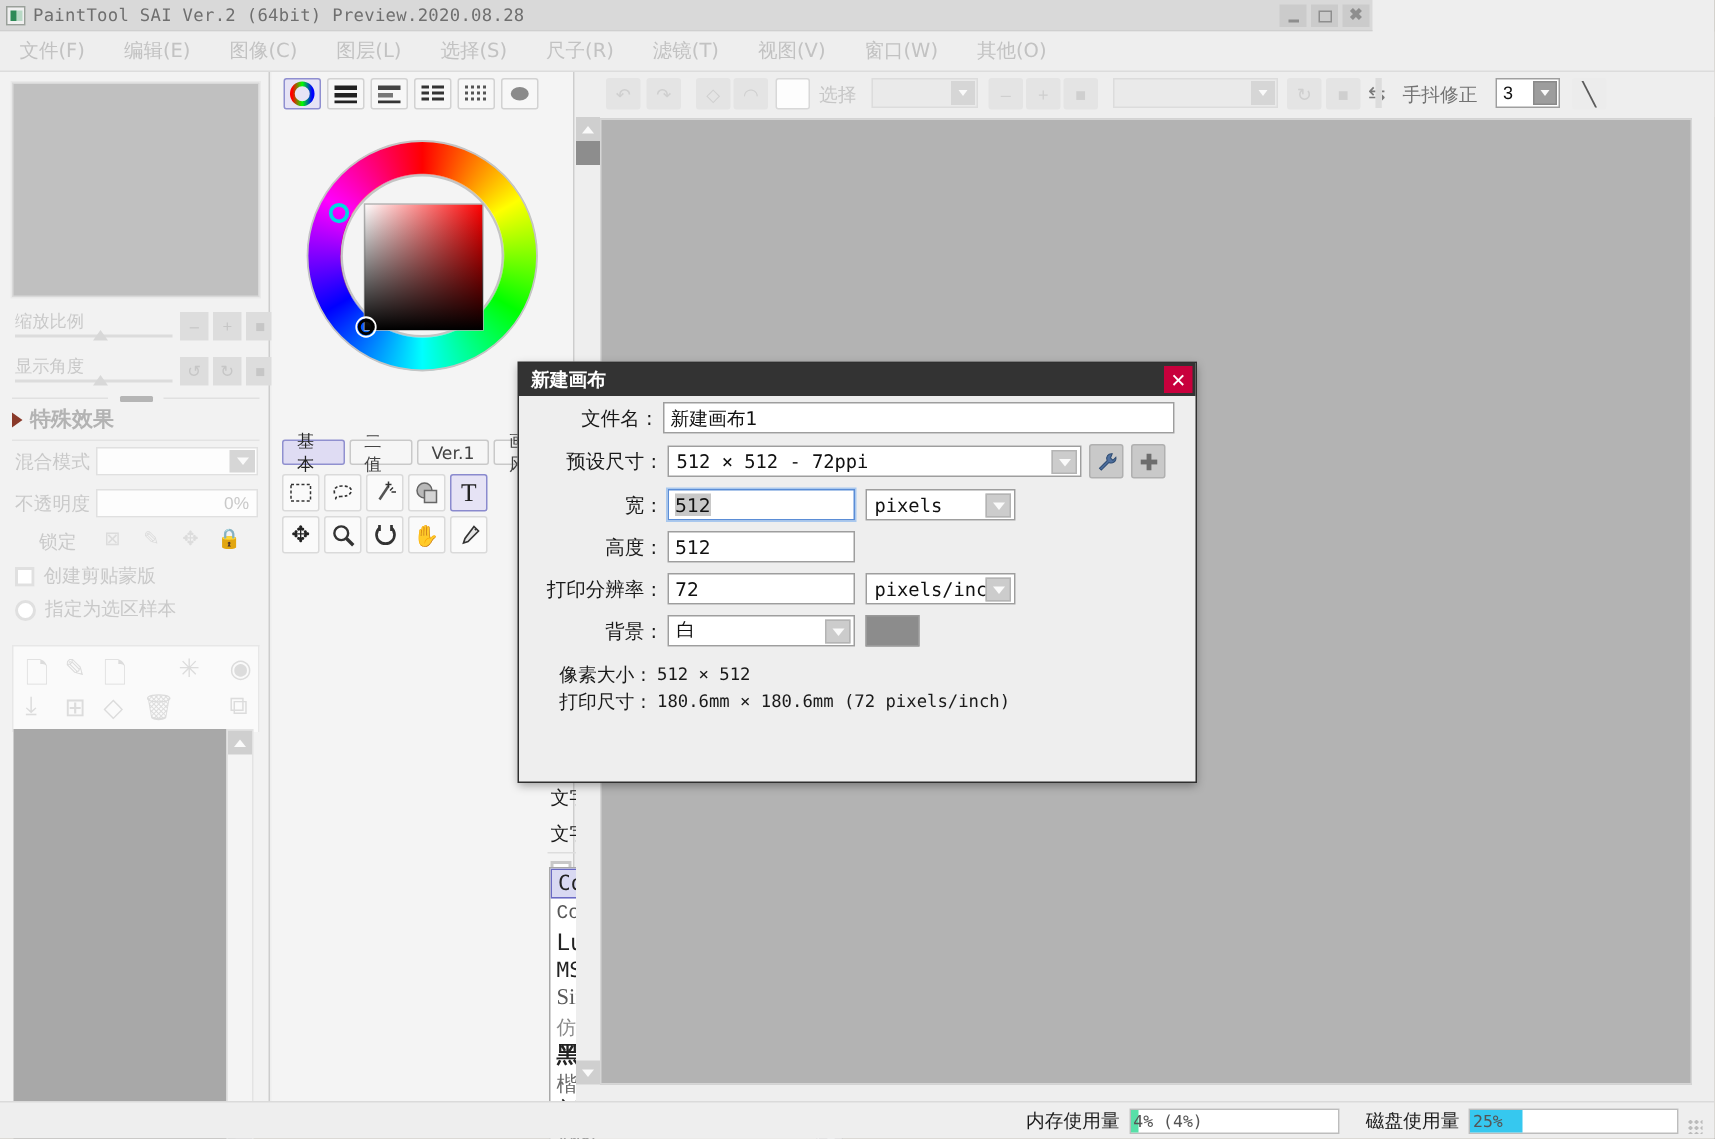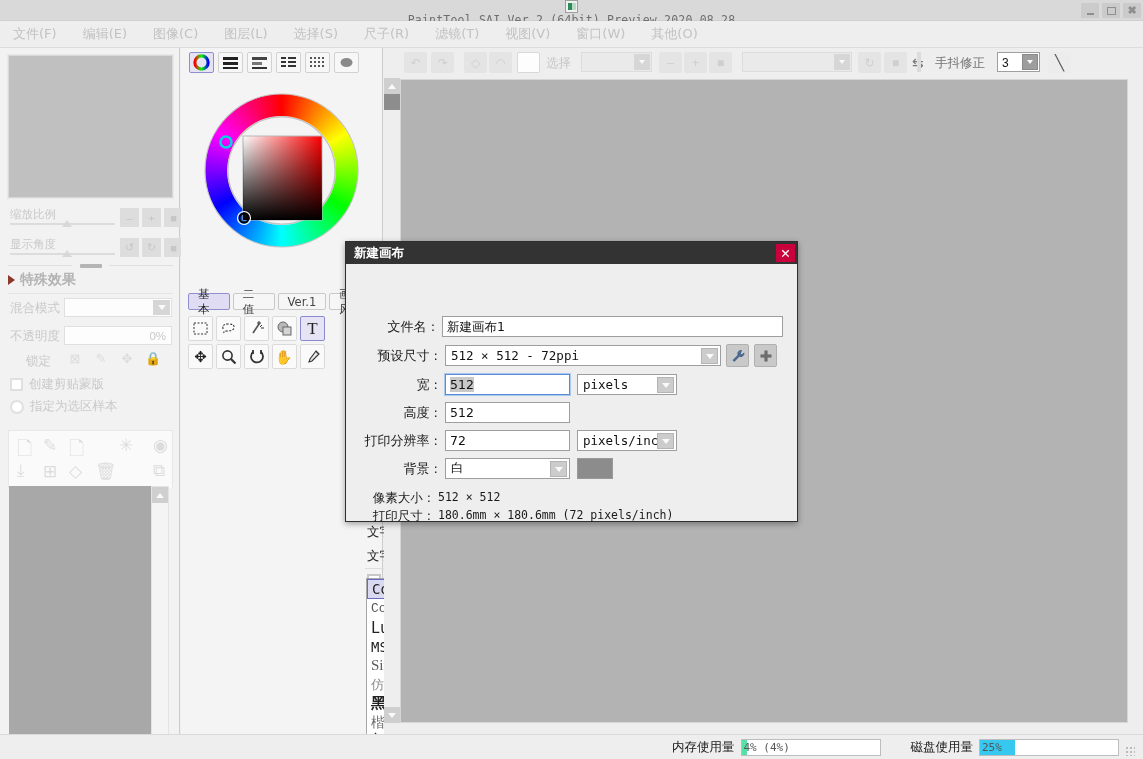--- a/index.html
+++ b/index.html
@@ -10,25 +10,24 @@
     overflow: hidden;
   }
   #app {
     position: relative;
     width: 1143px; height: 759px;
     background: #eeeeee;
   }
 
   
   .titlebar {
-    position: absolute; left: 0; top: 0; width: 1143px; height: 21px;
+    position: absolute; left: 0; top: 0; width: 915px; height: 21px;
     background: #d9d9d9;
     display: flex; align-items: center;
     border-bottom: 1px solid #cfcfcf;
-    flex-direction: column;
   }
   .title-icon {
     width: 13px; height: 13px; margin-left: 4px; margin-right: 5px;
     background: #f0f0f0; border: 1px solid #9aa09a;
     position: relative; flex: none;
   }
   .title-icon::after {
     content:""; position:absolute; left:2px; top:2px; width:4px; height:7px;
     background:#2e8b57;
   }
@@ -255,21 +254,21 @@
     height:22px; background:#333333; display:flex; align-items:center;
     padding-left:8px; position:relative;
   }
   .dlg-title span {
     color:#fff; font-size:12.5px; font-weight:bold; font-family:"DejaVu Sans", sans-serif;
   }
   .dlg-close {
     position:absolute; right:2px; top:2px; width:19px;height:18px;background:#c8003c;
     display:flex;align-items:center;justify-content:center;color:#fff;font-size:12px;font-weight:bold;
   }
-  .dlg-body { position:relative; padding:4px 14px 0 14px; height:216px;margin-top:48px; }
+  .dlg-body { position:relative; padding:4px 14px 0 14px; height:216px; }
   .drow { display:flex; align-items:center; margin-bottom:7px; }
   .dlabel {
     width:85px; text-align:right; font-size:13px; color:#1a1a1a;
     font-family:"DejaVu Sans", sans-serif; padding-right:7px; white-space:nowrap;
   }
   .dinput {
     background:#fff; border:1px solid #9e9e9e; height:21px; display:flex; align-items:center;
     padding-left:4px; font-size:12.5px; color:#111; font-family:"DejaVu Sans", sans-serif;
   }
   .dinput.focus { border:1px solid #5b8dd6; outline:1px solid #a9c8ee; }
@@ -764,21 +763,21 @@
 
     <div class="canvas-body"></div>
   </div>
 
   <div class="statusbar">
     <span class="st-lbl">内存使用量</span>
     <span class="st-bar">
       <span class="st-fill" id="mem-fill" style="width: 4%; background: rgb(87, 224, 168);"></span>
       <span class="st-txt">4%  (4%)</span>
     </span>
-    <span class="st-lbl" style="margin-left:24px;">磁盘使用量</span>
+    <span class="st-lbl" style="margin-left:12px;">磁盘使用量</span>
     <span class="st-bar">
       <span class="st-fill" id="disk-fill" style="width: 25%; background: rgb(54, 200, 239);"></span>
       <span class="st-txt">25%</span>
     </span>
     <span class="grip"></span>
   </div>
 
   <div class="dlg">
     <div class="dlg-title">
       <span>新建画布</span>

